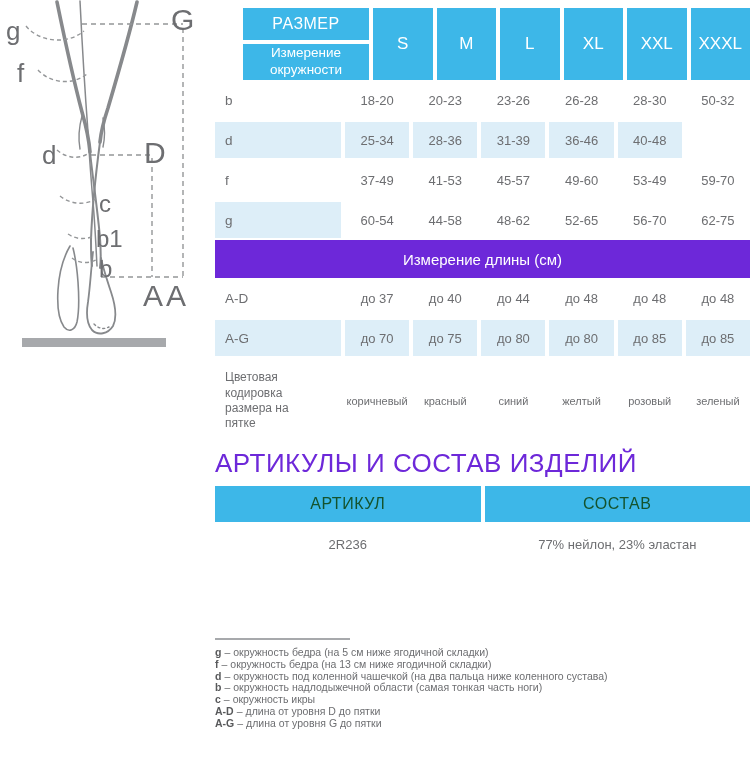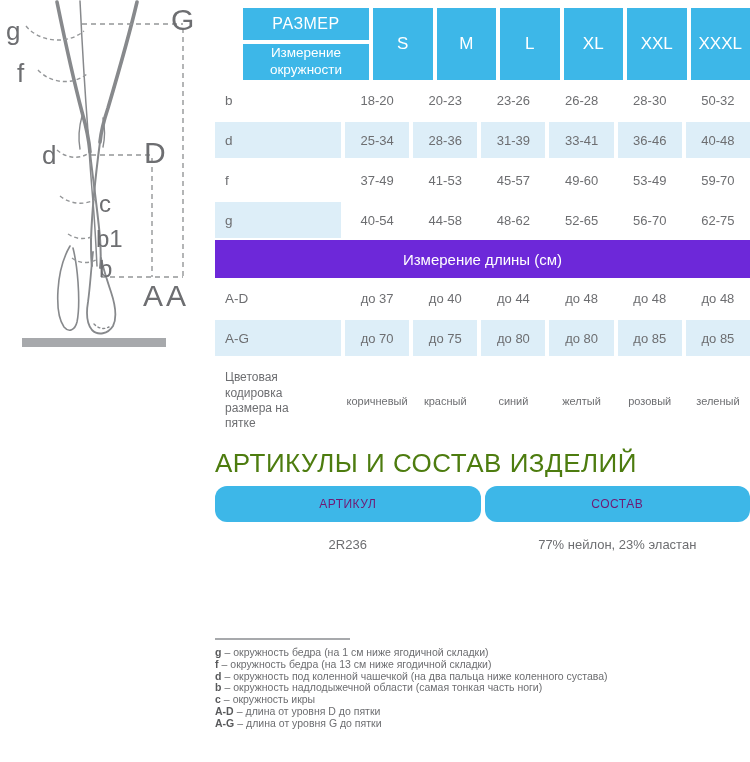--- a/index.html
+++ b/index.html
@@ -27,24 +27,24 @@
   .hl-row .cell { background: #DDEEF8; border-top: 2px solid #fff; border-bottom: 2px solid #fff; }
   .hl-label .cell.label { background: #DDEEF8; border-top: 2px solid #fff; border-bottom: 2px solid #fff; }
 
   .band { height: 38px; background: #6d28d9; color: #fff; display: flex; align-items: center; justify-content: center; font-size: 15px; }
 
   .crow { height: 86px; }
   .crow .cell.label { font-size: 12px; line-height: 1.28; align-items: center; }
   .crow .cell.label span { display: block; width: 74px; }
   .crow .cell.val { font-size: 11px; }
 
-  .heading { margin-top: 4px; font-size: 26px; font-weight: 300; color: #4d7c0f; letter-spacing: .5px; line-height: 30px; }
+  .heading { margin-top: 4px; font-size: 26px; font-weight: 300; color: #6d28d9; letter-spacing: .5px; line-height: 30px; }
 
   .art-header { margin-top: 8px; display: grid; grid-template-columns: 1fr 1fr; column-gap: 4px; height: 36px; }
-  .art-hcell { background: #3DB7E8; color: #701a75; display: flex; align-items: center; justify-content: center; font-size: 12px; letter-spacing: .5px; border-radius: 12px; }
+  .art-hcell { background: #3DB7E8; color: #14532d; display: flex; align-items: center; justify-content: center; font-size: 16px; letter-spacing: .5px; }
   .art-values { margin-top: 10px; display: grid; grid-template-columns: 1fr 1fr; column-gap: 4px; }
   .art-vcell { display: flex; align-items: center; justify-content: center; font-size: 13px; color: #6D6E71; height: 24px; }
 
   
   #legend { position: absolute; left: 215px; top: 638px; width: 535px; }
   .legend-line { width: 135px; height: 0; border-top: 2px solid #A7A9AC; margin-bottom: 7px; }
   .legend-item { font-size: 10.5px; color: #6D6E71; line-height: 11.8px; white-space: nowrap; }
   .legend-item .term { font-weight: bold; color: #58595B; }
   .legend-item .sep { margin: 0 3px; }
 </style>
@@ -125,38 +125,37 @@
       <div class="cell">26-28</div>
       <div class="cell">28-30</div>
       <div class="cell">50-32</div>
     </div>
 
     <div class="grid7 trow hl-row">
       <div class="cell label">d</div>
       <div class="cell">25-34</div>
       <div class="cell">28-36</div>
       <div class="cell">31-39</div>
-      <div class="cell">33-41</div>
       <div class="cell">36-46</div>
       <div class="cell">40-48</div>
     </div>
 
     <div class="grid7 trow">
       <div class="cell label">f</div>
       <div class="cell">37-49</div>
       <div class="cell">41-53</div>
       <div class="cell">45-57</div>
       <div class="cell">49-60</div>
       <div class="cell">53-49</div>
       <div class="cell">59-70</div>
     </div>
 
     <div class="grid7 trow hl-label">
       <div class="cell label">g</div>
-      <div class="cell">40-54</div>
+      <div class="cell">60-54</div>
       <div class="cell">44-58</div>
       <div class="cell">48-62</div>
       <div class="cell">52-65</div>
       <div class="cell">56-70</div>
       <div class="cell">62-75</div>
     </div>
 
     <div class="band">Измерение длины (см)</div>
 
     <div class="grid7 trow">
@@ -198,21 +197,21 @@
       <div class="art-hcell">СОСТАВ</div>
     </div>
     <div class="art-values">
       <div class="art-vcell">2R236</div>
       <div class="art-vcell">77% нейлон, 23% эластан</div>
     </div>
   </div>
 
   <div id="legend">
     <div class="legend-line"></div>
-    <div class="legend-item"><span class="term">g</span><span class="sep">–</span><span>окружность бедра (на 1 см ниже ягодичной складки)</span></div>
+    <div class="legend-item"><span class="term">g</span><span class="sep">–</span><span>окружность бедра (на 5 см ниже ягодичной складки)</span></div>
     <div class="legend-item"><span class="term">f</span><span class="sep">–</span><span>окружность бедра (на 13 см ниже ягодичной складки)</span></div>
     <div class="legend-item"><span class="term">d</span><span class="sep">–</span><span>окружность под коленной чашечкой (на два пальца ниже коленного сустава)</span></div>
     <div class="legend-item"><span class="term">b</span><span class="sep">–</span><span>окружность надлодыжечной области (самая тонкая часть ноги)</span></div>
     <div class="legend-item"><span class="term">c</span><span class="sep">–</span><span>окружность икры</span></div>
     <div class="legend-item"><span class="term">A-D</span><span class="sep">–</span><span>длина от уровня D до пятки</span></div>
     <div class="legend-item"><span class="term">A-G</span><span class="sep">–</span><span>длина от уровня G до пятки</span></div>
   </div>
 
 </div>
 

